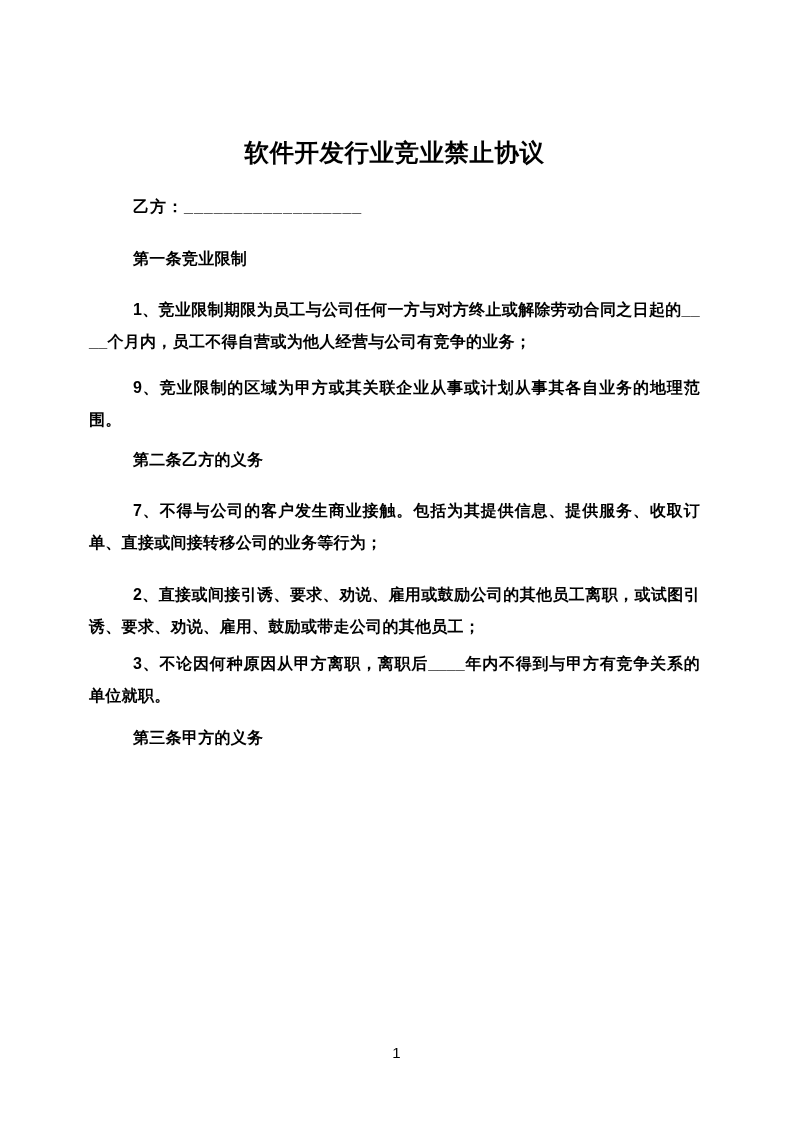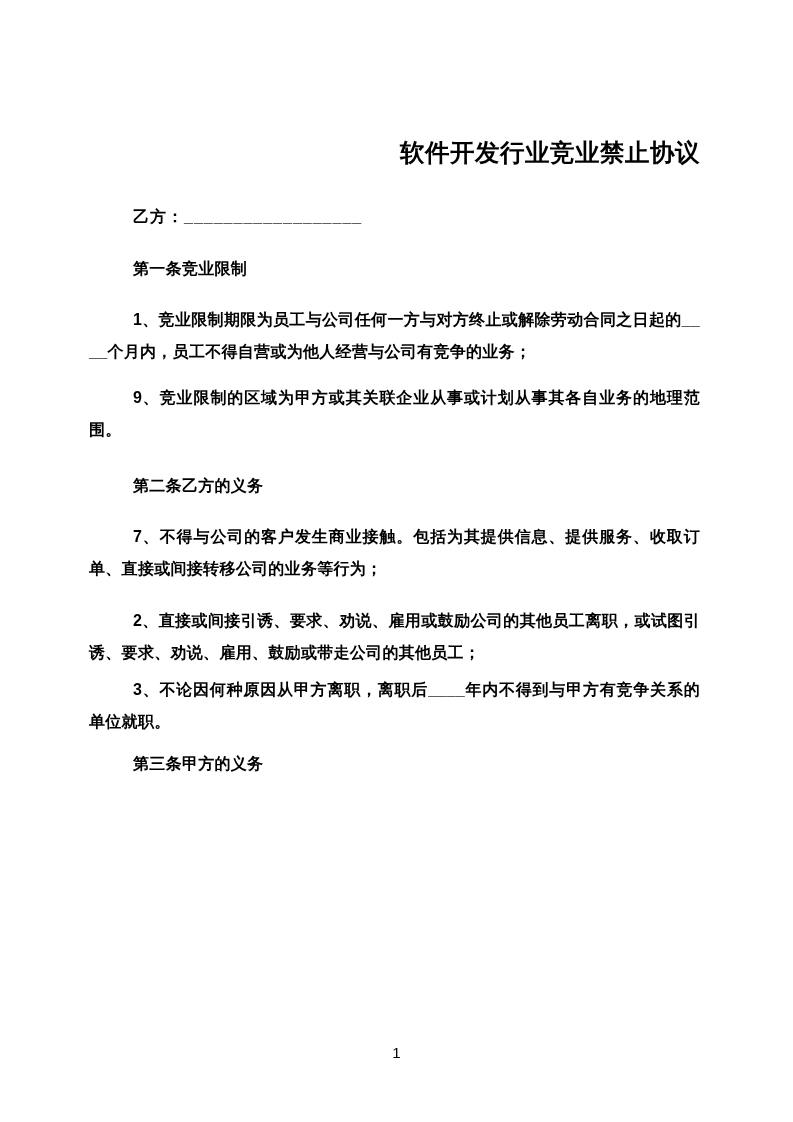--- a/index.html
+++ b/index.html
@@ -17,40 +17,40 @@
     font-family: "Liberation Sans", sans-serif;
     box-sizing: border-box;
     padding: 0 93px 0 89px;
     overflow: hidden;
   }
   .doc-title {
     margin: 136px 0 0 0;
     font-size: 24.5px;
     line-height: 34px;
     font-weight: 700;
-    text-align: right;
+    text-align: center;
     letter-spacing: 0.5px;
   }
   .para {
     margin: 0;
     font-size: 16px;
     line-height: 32px;
     font-weight: 600;
     text-align: justify;
     text-indent: 44px;
     word-break: break-all;
     letter-spacing: 0.3px;
   }
   .party-line { letter-spacing: 1px; }
   .mt-122 { margin-top: 122px; }
-  .mt-21  { margin-top: 31px; }
+  .mt-21  { margin-top: 21px; }
   .mt-16  { margin-top: 20px; }
   .mt-23  { margin-top: 19px; }
   .mt-14  { margin-top: 14px; }
-  .mt-24  { margin-top: 24px; }
+  .mt-24  { margin-top: 8px; }
   .mt-19  { margin-top: 19px; }
   .mt-17  { margin-top: 5px; }
   .mt-10  { margin-top: 10px; }
   .page-number {
     position: absolute;
     left: 0;
     right: 0;
     top: 1044px;
     text-align: center;
     font-size: 15px;

